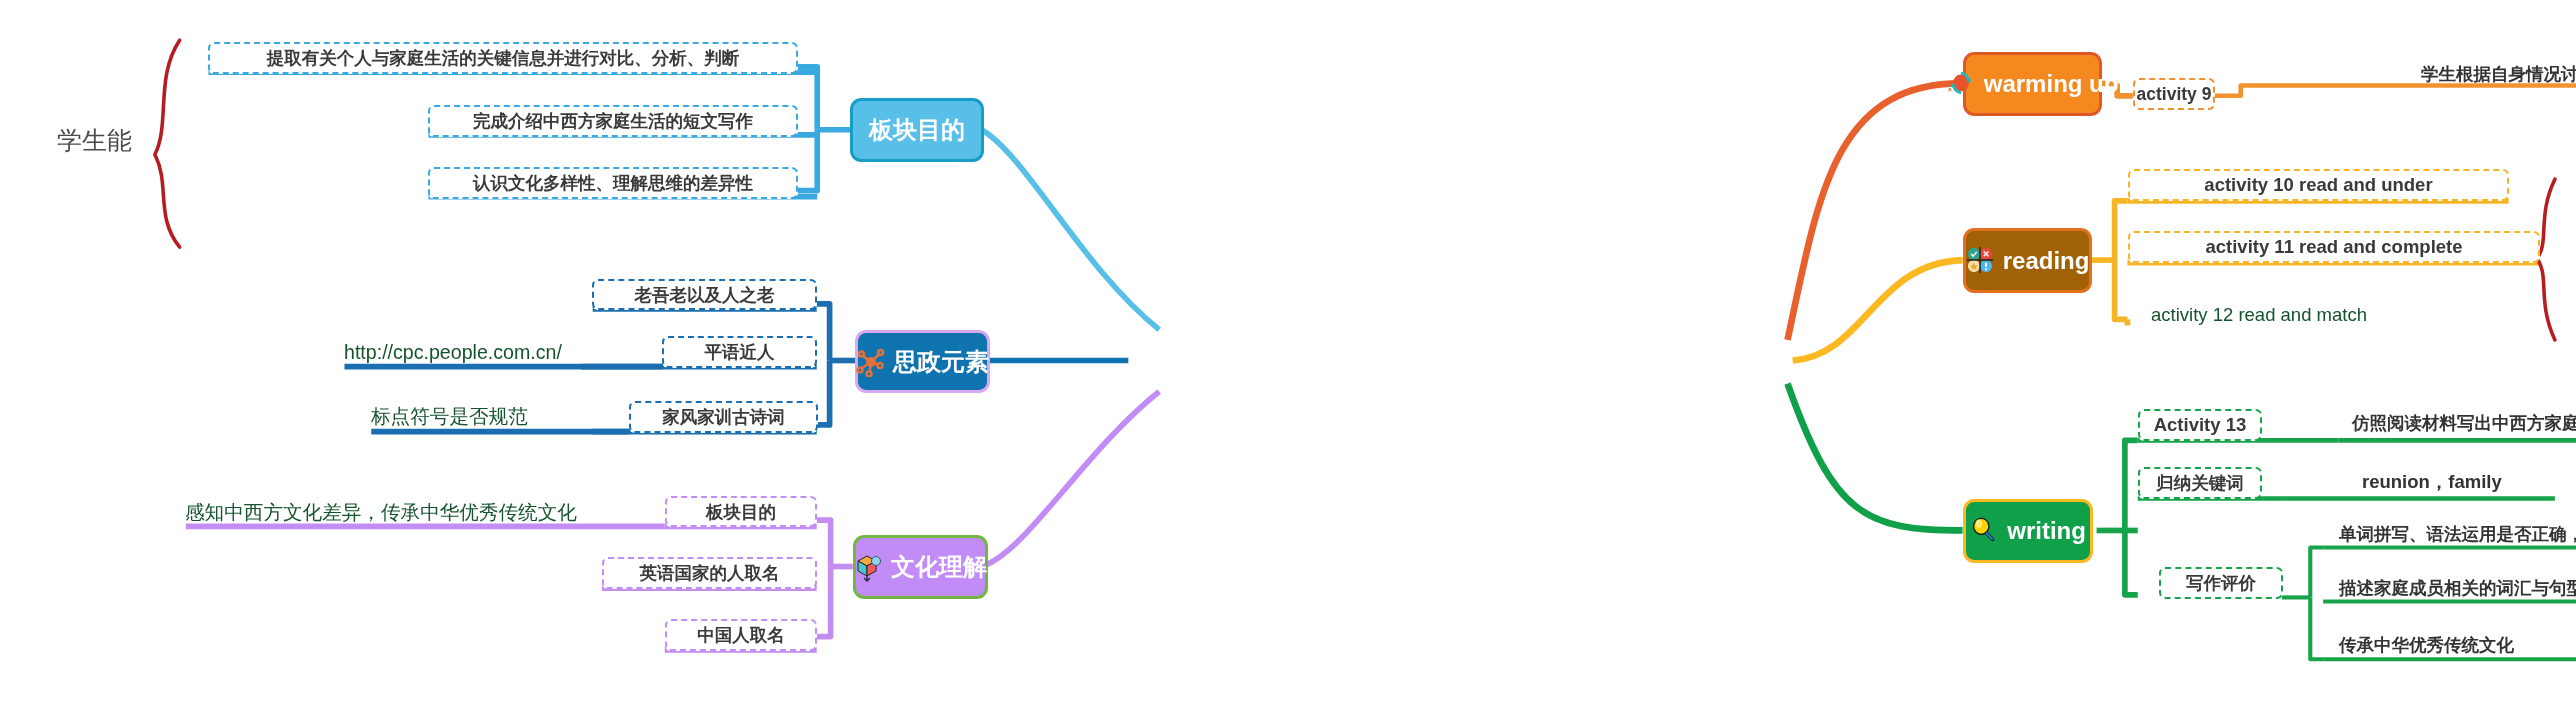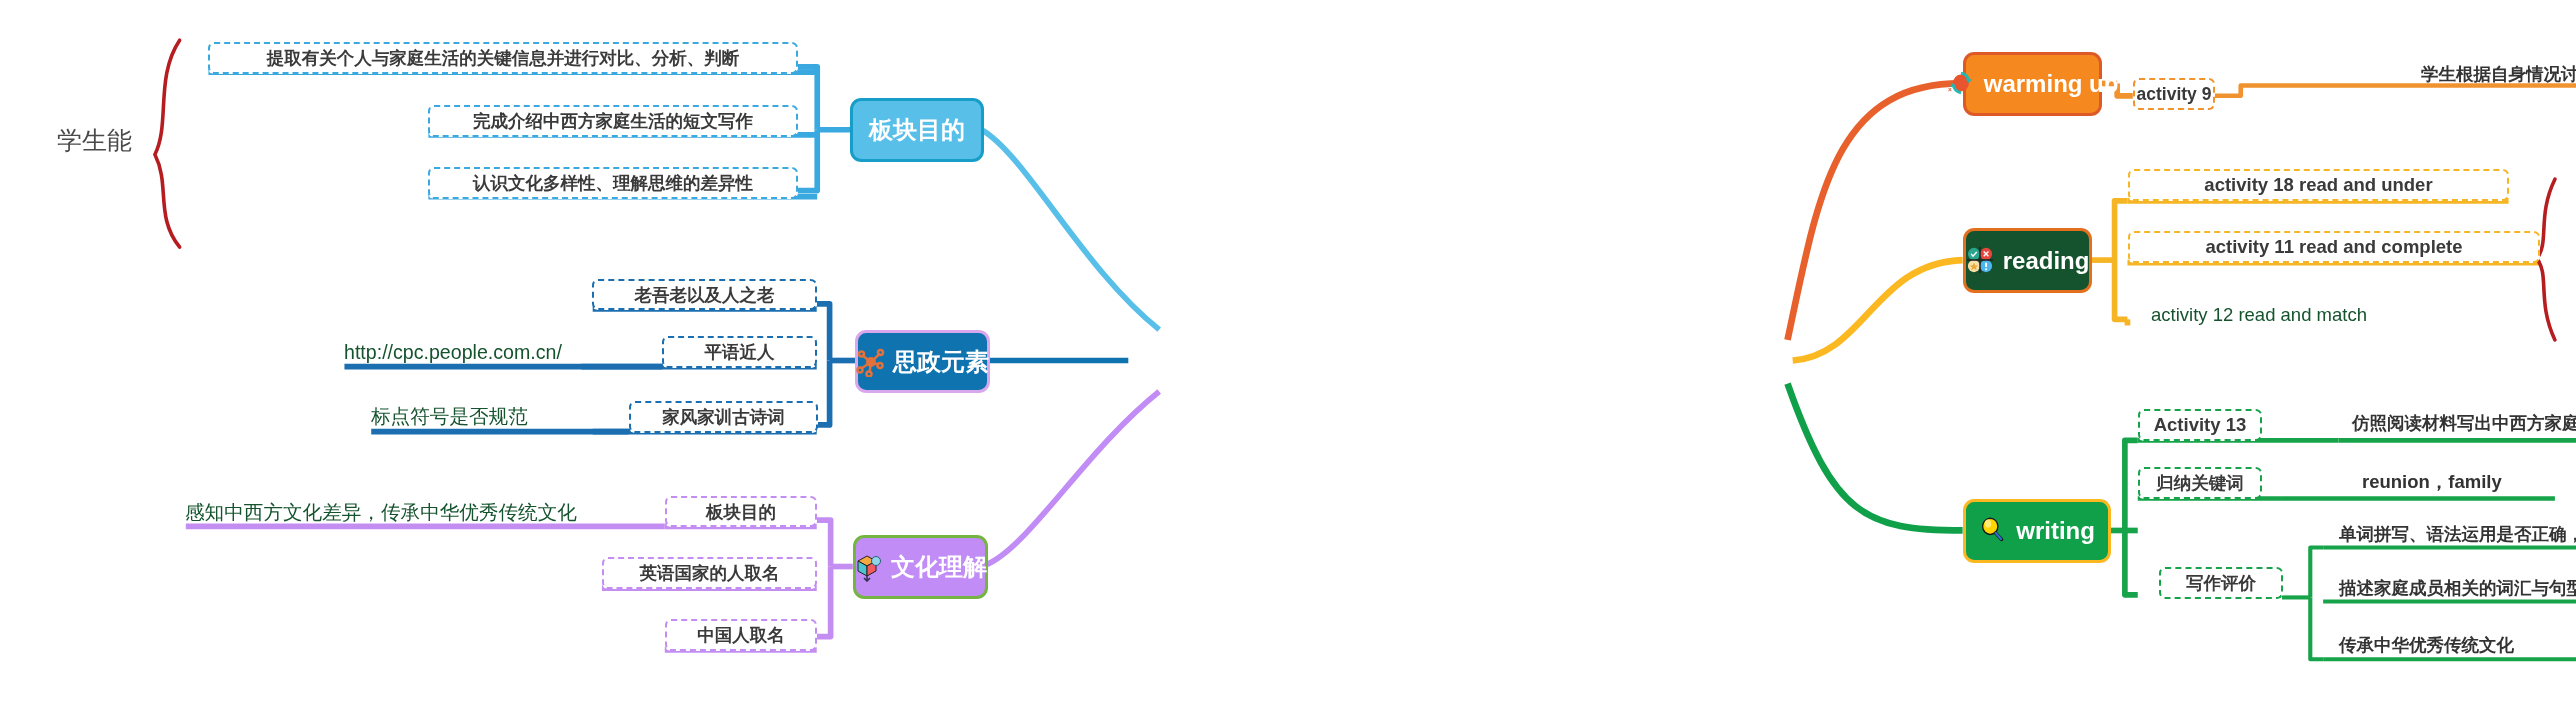--- a/index.html
+++ b/index.html
@@ -27,21 +27,21 @@
     display:flex;align-items:center;justify-content:center;gap:7.2px;
     font-size:24px;padding:0 11.3px;
   }
   .branch .lbl{line-height:1;}
   .branch .ico{flex:0 0 auto;width:30px;height:30px;display:block;}
 
   .b-blue   {background:#58bfe9;border:3.1px solid #169dc8;}
   .b-navy   {background:#0e73ae;border:3.1px solid #d9a8ec;}
   .b-purple {background:#c18cf5;border:3.1px solid #74b541;}
   .b-orange {background:#f5881f;border:3.1px solid #dd5a28;}
-  .b-gold   {background:#14532d;border:3.1px solid #e2701f;}
+  .b-gold   {background:#a16207;border:3.1px solid #e2701f;}
   .b-green  {background:#10a04a;border:3.1px solid #fcb821;}
 
   
   .dbox{
     background:#ffffff;color:#3a3a3a;font-weight:bold;
     display:flex;align-items:center;justify-content:center;
     border-style:dashed;border-width:2.1px;border-radius:6.2px;
     white-space:nowrap;box-sizing:border-box;text-align:center;
   }
   .d-blue  {border-color:#3aa9e0;}
@@ -264,30 +264,30 @@
         <path d="M38,12 l10,10 M48,12 l-10,10" stroke="#fff" stroke-width="3"></path>
         <polygon points="17,36 20,42 26,42 21,46 23,52 17,48 11,52 13,46 8,42 14,42" fill="#e8a93a"></polygon>
         <path d="M43,36 l0,9" stroke="#fff" stroke-width="4"></path>
           <circle cx="43" cy="50" r="2.4" fill="#fff"></circle>
       </svg>
     </span>
     <span class="lbl">reading</span>
   </div>
 
   <div class="node dbox d-gold" style="left:2128px;top:169px;width:381px;height:32px;font-size:18.5px;">
-    <span>activity 18 read and under</span>
+    <span>activity 10 read and under</span>
   </div>
   <div class="node dbox d-gold" style="left:2128px;top:231px;width:412px;height:32px;font-size:18.5px;">
     <span>activity 11 read and complete</span>
   </div>
   <div class="leaf" style="left:2151px;top:295px;font-size:18.5px;height:31px;">
     <span>activity 12 read and match</span>
   </div>
 
-  <div class="node branch b-green" style="left:1963px;top:499px;width:148px;height:64px;">
+  <div class="node branch b-green" style="left:1963px;top:499px;width:130px;height:64px;">
     <span class="ico">
       <svg viewBox="0 0 60 60" width="27" height="27">
         <ellipse cx="25" cy="23" rx="17" ry="18" fill="#ffd500" stroke="#1a1a1a" stroke-width="3"></ellipse>
         <ellipse cx="20" cy="17" rx="7" ry="9" fill="#ffef8a" opacity=".85"></ellipse>
         <line x1="37" y1="38" x2="50" y2="52" stroke="#1a1a1a" stroke-width="8" stroke-linecap="round"></line>
         <line x1="37" y1="38" x2="49" y2="51" stroke="#2f6fd0" stroke-width="5" stroke-linecap="round"></line>
       </svg>
     </span>
     <span class="lbl">writing</span>
   </div>

